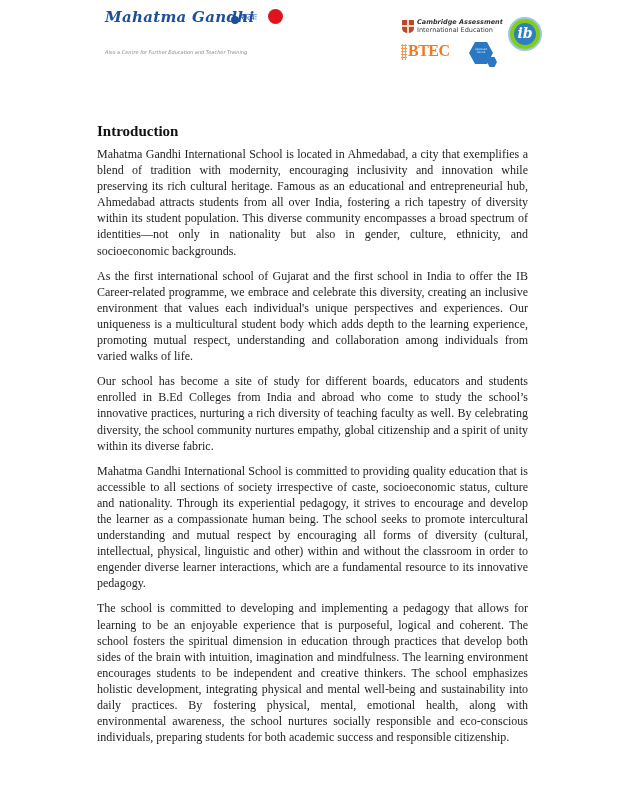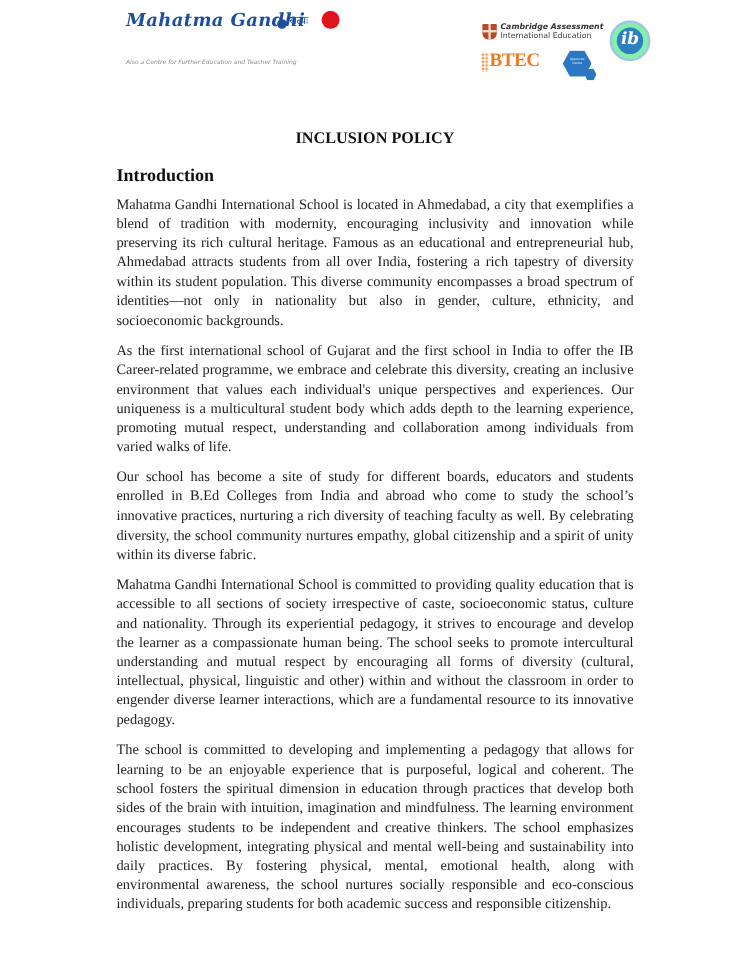--- a/index.html
+++ b/index.html
@@ -19,21 +19,21 @@
   .cam-shield:after { content:""; position:absolute; left:0; top:5px; width:12px; height:2px; background:#f2d9c8; }
   .cam-text { position:absolute; left:15px; top:0; font-family:"DejaVu Sans", sans-serif; font-size:6.5px; line-height:7.5px; color:#3a3a3a; white-space:nowrap; }
   .cam-text b { font-weight:bold; color:#333;font-style:italic; }
 
   .btec-logo { position:absolute; left:402px; top:42px; height:20px; font-family:Liberation Serif, serif; font-weight:bold; font-size:16px; color:#f07a22; letter-spacing:-0.5px; }
   .btec-dots { position:absolute; left:401px; top:44px; width:6px; height:16px; background:radial-gradient(circle,#f59a55 1px,transparent 1.3px) 0 0/3px 3px; }
   .pearson-badge { position:absolute; left:469px; top:42px; width:24px; height:22px; background:#2a78c4; clip-path:polygon(25% 0,75% 0,100% 50%,75% 100%,25% 100%,0 50%); }
   .pearson-small { position:absolute; left:487px; top:57px; width:10px; height:10px; background:#2a78c4; clip-path:polygon(25% 0,75% 0,100% 50%,75% 100%,25% 100%,0 50%); }
   .pearson-text { position:absolute; left:472px; top:48px; width:18px; font-family:"DejaVu Sans", sans-serif; font-size:2.5px; line-height:3px; color:#dfefff; text-align:center; }
 
-  .ib-logo { position:absolute; left:508px; top:17px; width:34px; height:34px; border-radius:50%; background:#86efac; border:2px solid #9cc6e6; box-sizing:border-box; }
+  .ib-logo { position:absolute; left:508px; top:17px; width:34px; height:34px; border-radius:50%; background:#84cc16; border:2px solid #9cc6e6; box-sizing:border-box; }
   .ib-inner { position:absolute; left:4px; top:4px; width:22px; height:22px; border-radius:50%; background:#2e7fc2; }
   .ib-text { position:absolute; left:0; top:2px; width:22px; text-align:center; font-family:"DejaVu Serif", serif; font-style:italic; font-weight:bold; font-size:14px; color:#ffffff; }
 
   .doc { position:absolute; left:97px; top:107px; width:431px; }
   .doc-title { text-align:center; font-weight:bold; font-size:13.5px; line-height:16px; color:#111; white-space:nowrap; }
   .doc-subtitle { text-align:center; font-weight:bold; font-size:13.5px; line-height:16px; color:#111; white-space:nowrap; margin-left:-6px; margin-right:-6px; }
   .section-heading { margin-top:15px; font-weight:bold; font-size:15px; line-height:18px; color:#111; }
   .para { margin:6px 0 0 0; font-size:12px; line-height:16.1px; text-align:justify; color:#1e1e1e; }
   .para + .para { margin-top:9px; }
 </style>
@@ -65,20 +65,19 @@
   <span class="pearson-text">Approved Centre</span>
 
   <div class="ib-logo">
     <div class="ib-inner">
       <span class="ib-text">ib</span>
     </div>
   </div>
 </div>
 
 <div class="doc">
-  <div class="doc-title">INCLUSION POLICY</div>
   <div class="section-heading">Introduction</div>
   <p class="para">Mahatma Gandhi International School is located in Ahmedabad, a city that exemplifies a blend of tradition with modernity, encouraging inclusivity and innovation while preserving its rich cultural heritage. Famous as an educational and entrepreneurial hub, Ahmedabad attracts students from all over India, fostering a rich tapestry of diversity within its student population. This diverse community encompasses a broad spectrum of identities—not only in nationality but also in gender, culture, ethnicity, and socioeconomic backgrounds.</p>
   <p class="para">As the first international school of Gujarat and the first school in India to offer the IB Career-related programme,  we embrace and celebrate this diversity, creating an inclusive environment that values each individual's unique perspectives and experiences. Our uniqueness is a multicultural student body which adds depth to the learning experience, promoting mutual respect, understanding and collaboration among individuals from varied walks of life.</p>
   <p class="para">Our school has become a site of study for different boards, educators and students enrolled in B.Ed Colleges from India and abroad who come to study the school’s innovative practices, nurturing a rich diversity of teaching faculty as well. By celebrating diversity, the school community nurtures empathy, global citizenship and a spirit of unity within its diverse fabric.</p>
   <p class="para">Mahatma Gandhi International School is committed to providing quality education that is accessible to all sections of society irrespective of caste, socioeconomic status, culture and nationality. Through its experiential pedagogy, it strives to encourage and develop the learner as a compassionate human being. The school seeks to promote intercultural understanding and mutual respect by encouraging all forms of diversity (cultural, intellectual, physical, linguistic and other) within and without the classroom in order to engender diverse learner interactions, which are a fundamental resource to its innovative pedagogy.</p>
   <p class="para">The school is committed to developing and implementing a pedagogy that allows for learning to be an enjoyable experience that is purposeful, logical and coherent. The school fosters the spiritual dimension in education through practices that develop both sides of the brain with intuition, imagination and mindfulness. The learning environment encourages students to be independent and creative thinkers. The school emphasizes holistic development, integrating physical and mental well-being and sustainability into daily practices. By fostering physical, mental, emotional health, along with environmental awareness, the school nurtures socially responsible and eco-conscious individuals, preparing students for both academic success and responsible citizenship.</p>
 </div>
 
 </body></html>

